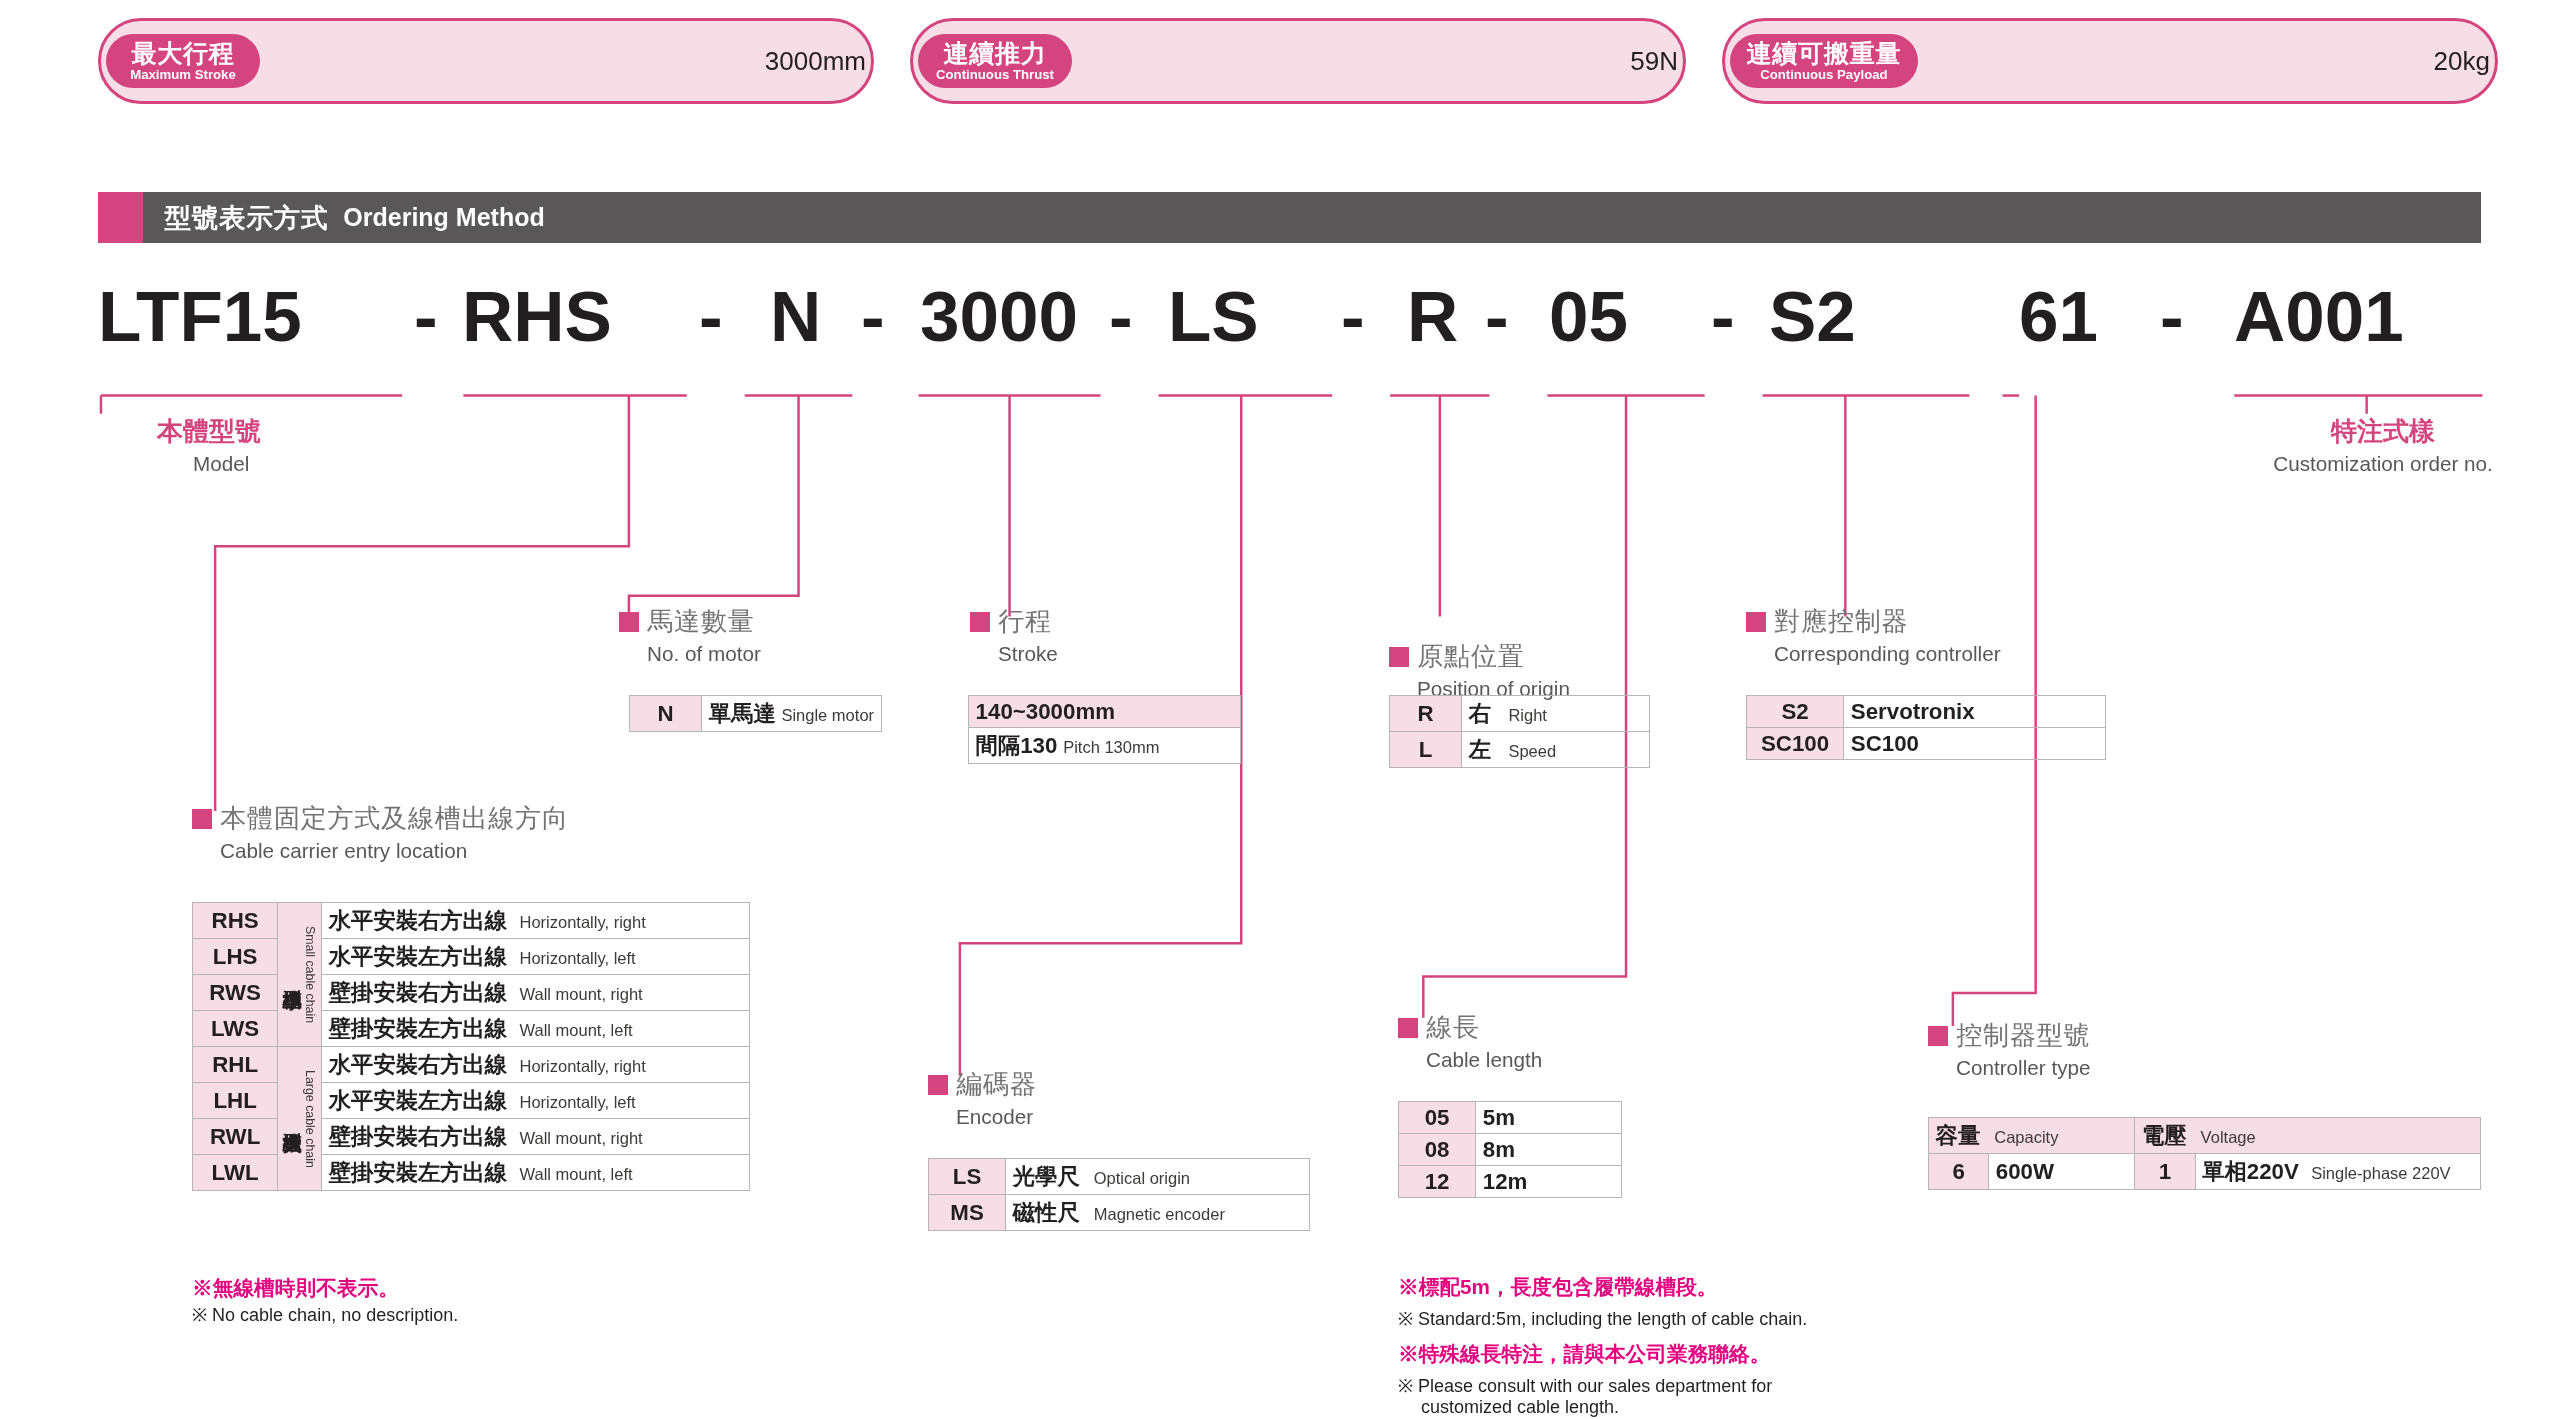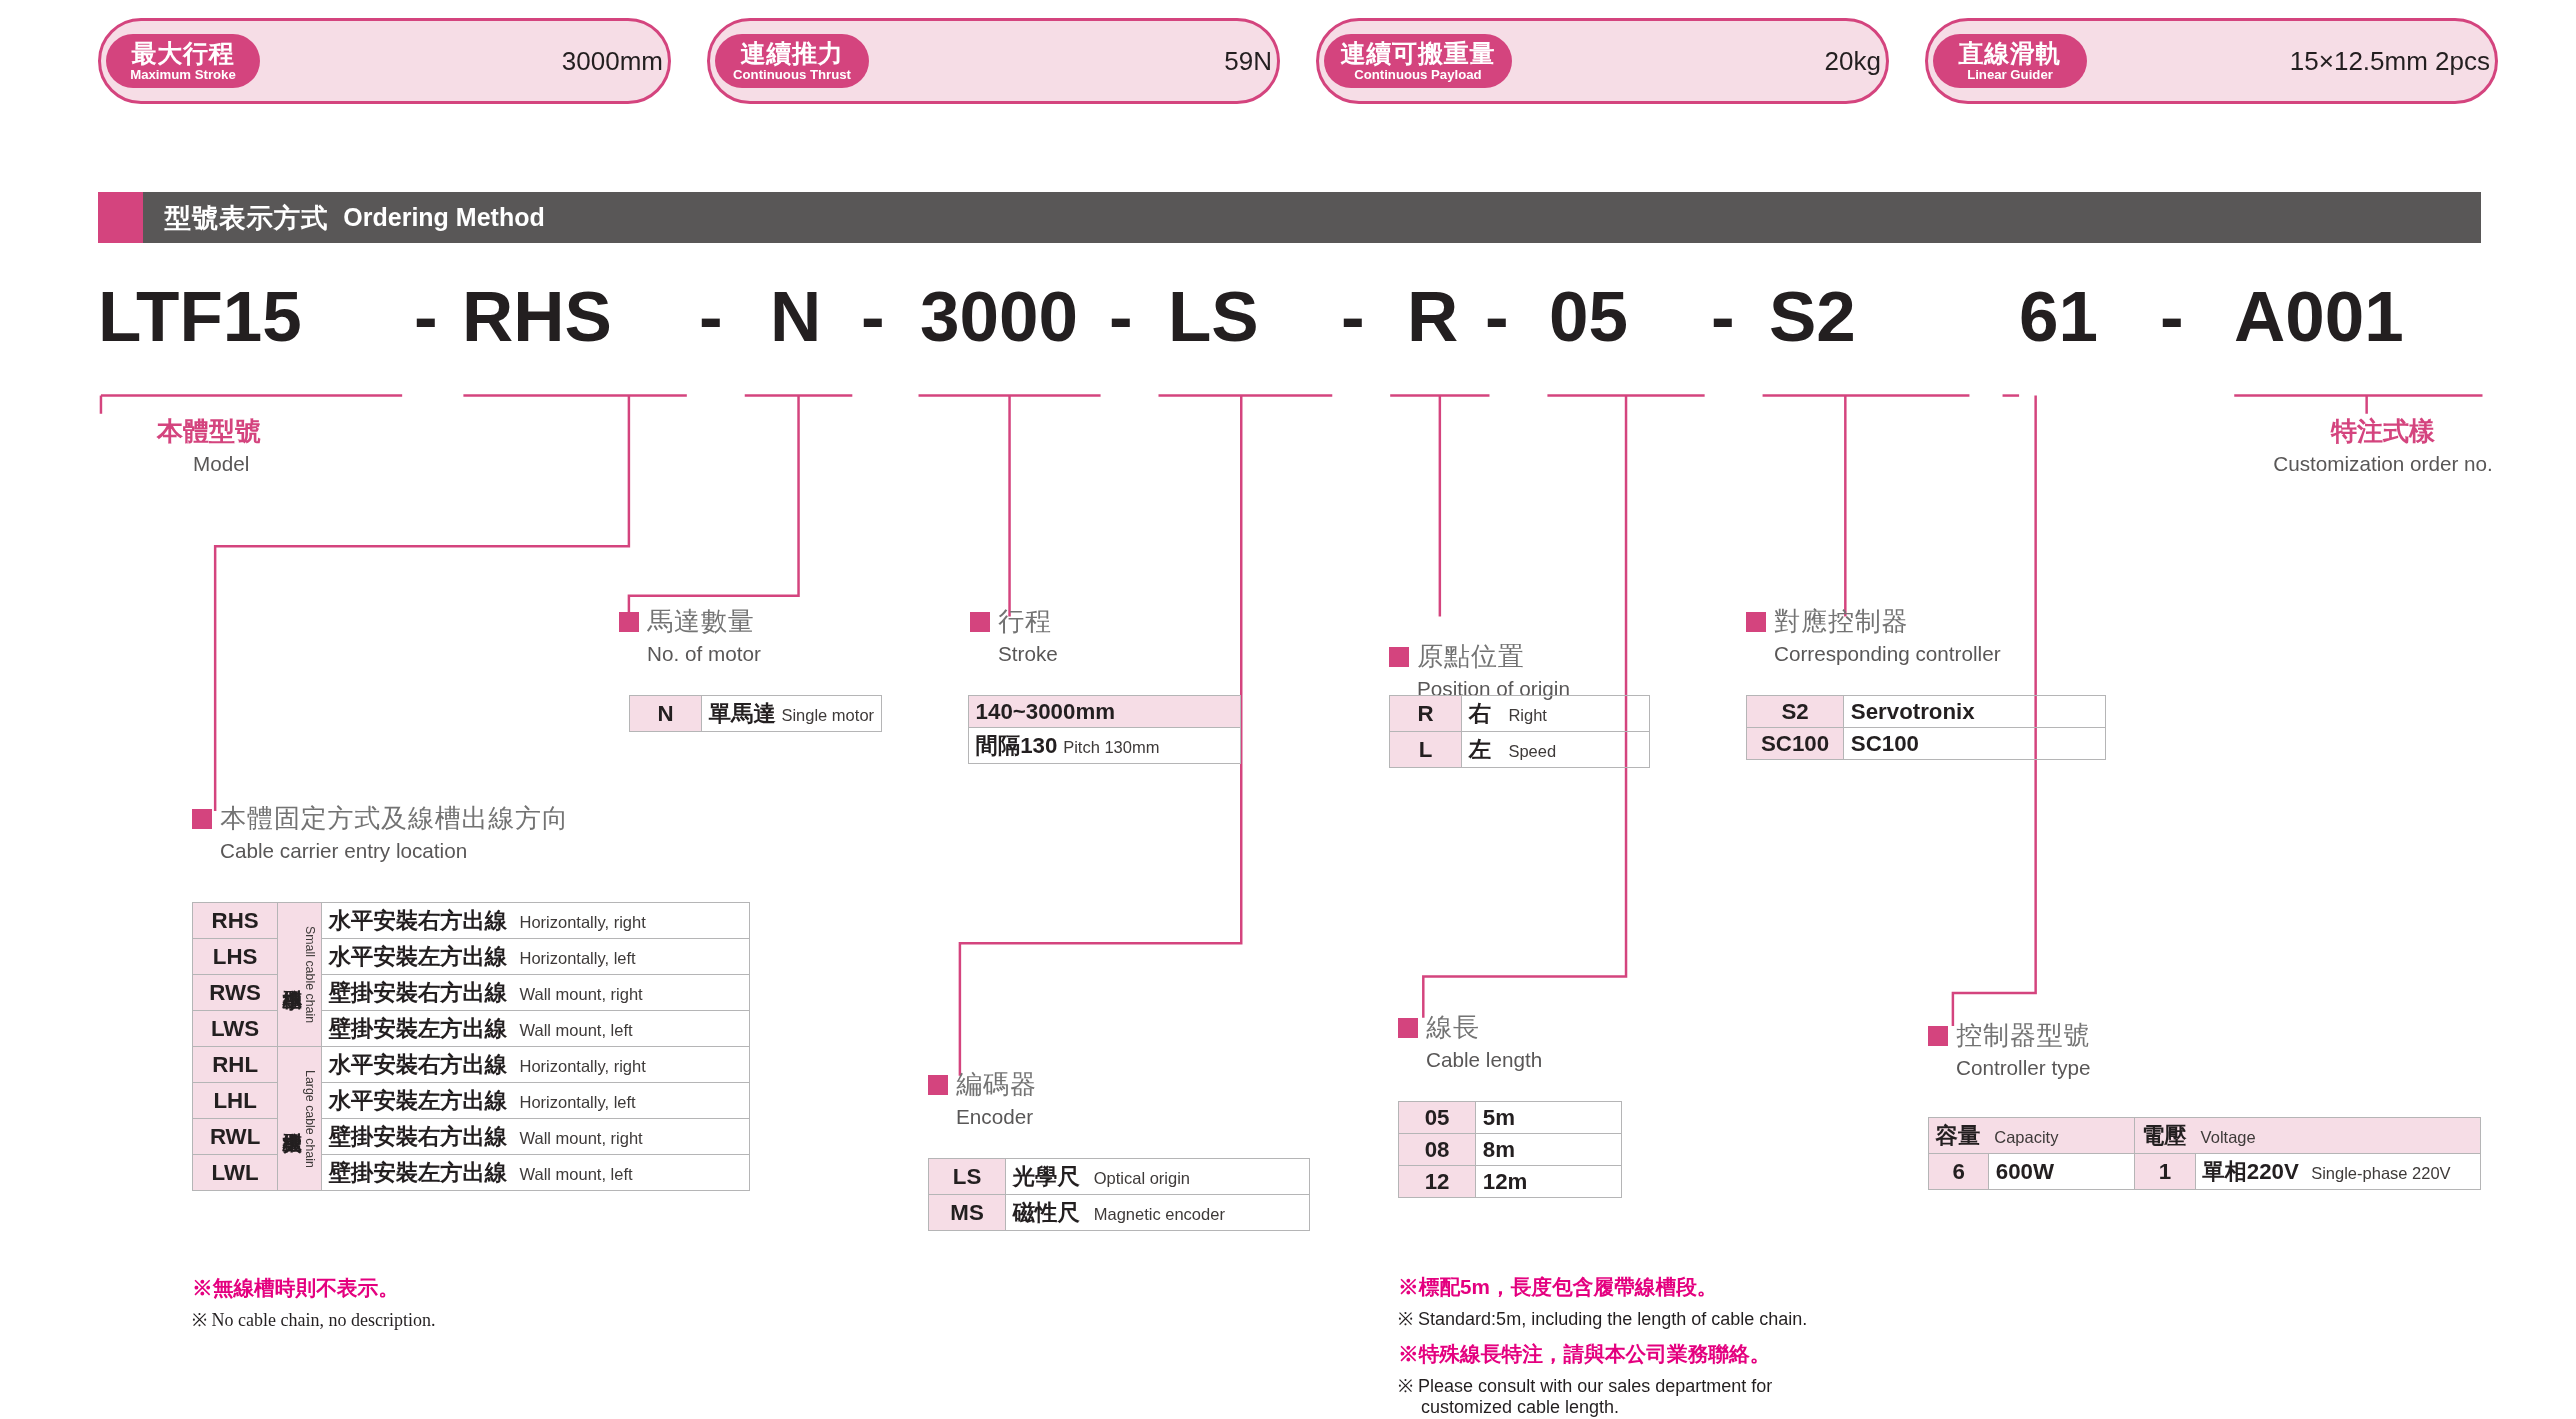--- a/index.html
+++ b/index.html
@@ -103,27 +103,20 @@
       <div class="en">Continuous Thrust</div>
     </div>
     <div class="spec-val">59N</div>
   </div>
   <div class="spec">
     <div class="spec-pill">
       <div class="zh">連續可搬重量</div>
       <div class="en">Continuous Payload</div>
     </div>
     <div class="spec-val">20kg</div>
-  </div>
-  <div class="spec">
-    <div class="spec-pill">
-      <div class="zh">直線滑軌</div>
-      <div class="en">Linear Guider</div>
-    </div>
-    <div class="spec-val">15×12.5mm 2pcs</div>
   </div>
 </div>
 
 <div class="sec-bar">
   <div class="sq"></div>
   <div class="zh">型號表示方式</div>
   <div class="en">Ordering Method</div>
 </div>
 
 <svg class="lines" viewBox="0 0 3113 1716" width="2576" height="1420">
@@ -358,21 +351,21 @@
     <td>
       <span class="zh-c">壁掛安裝左方出線</span>
       <span class="en-c" style="margin-left:6.6px;">Wall mount, left</span>
     </td>
   </tr>
 </tbody>
   </table>
 
 <div style="position:absolute;left:192px;top:1274px;">
   <div class="note-pink">※無線槽時則不表示。</div>
-  <div class="note-gray" style="margin-top:5px;font-family:Liberation Serif, serif;">※ No cable chain, no description.</div>
+  <div class="note-gray" style="">※ No cable chain, no description.</div>
 </div>
 
 <div class="lbl" style="left:928px;top:1067px;">
   <div class="hd">
       <span class="sq"></span>
       <span class="zh">編碼器</span>
     </div>
   <div class="en">Encoder</div>
 </div>
 <table class="tbl" style="position:absolute;left:928px;top:1158px;">

